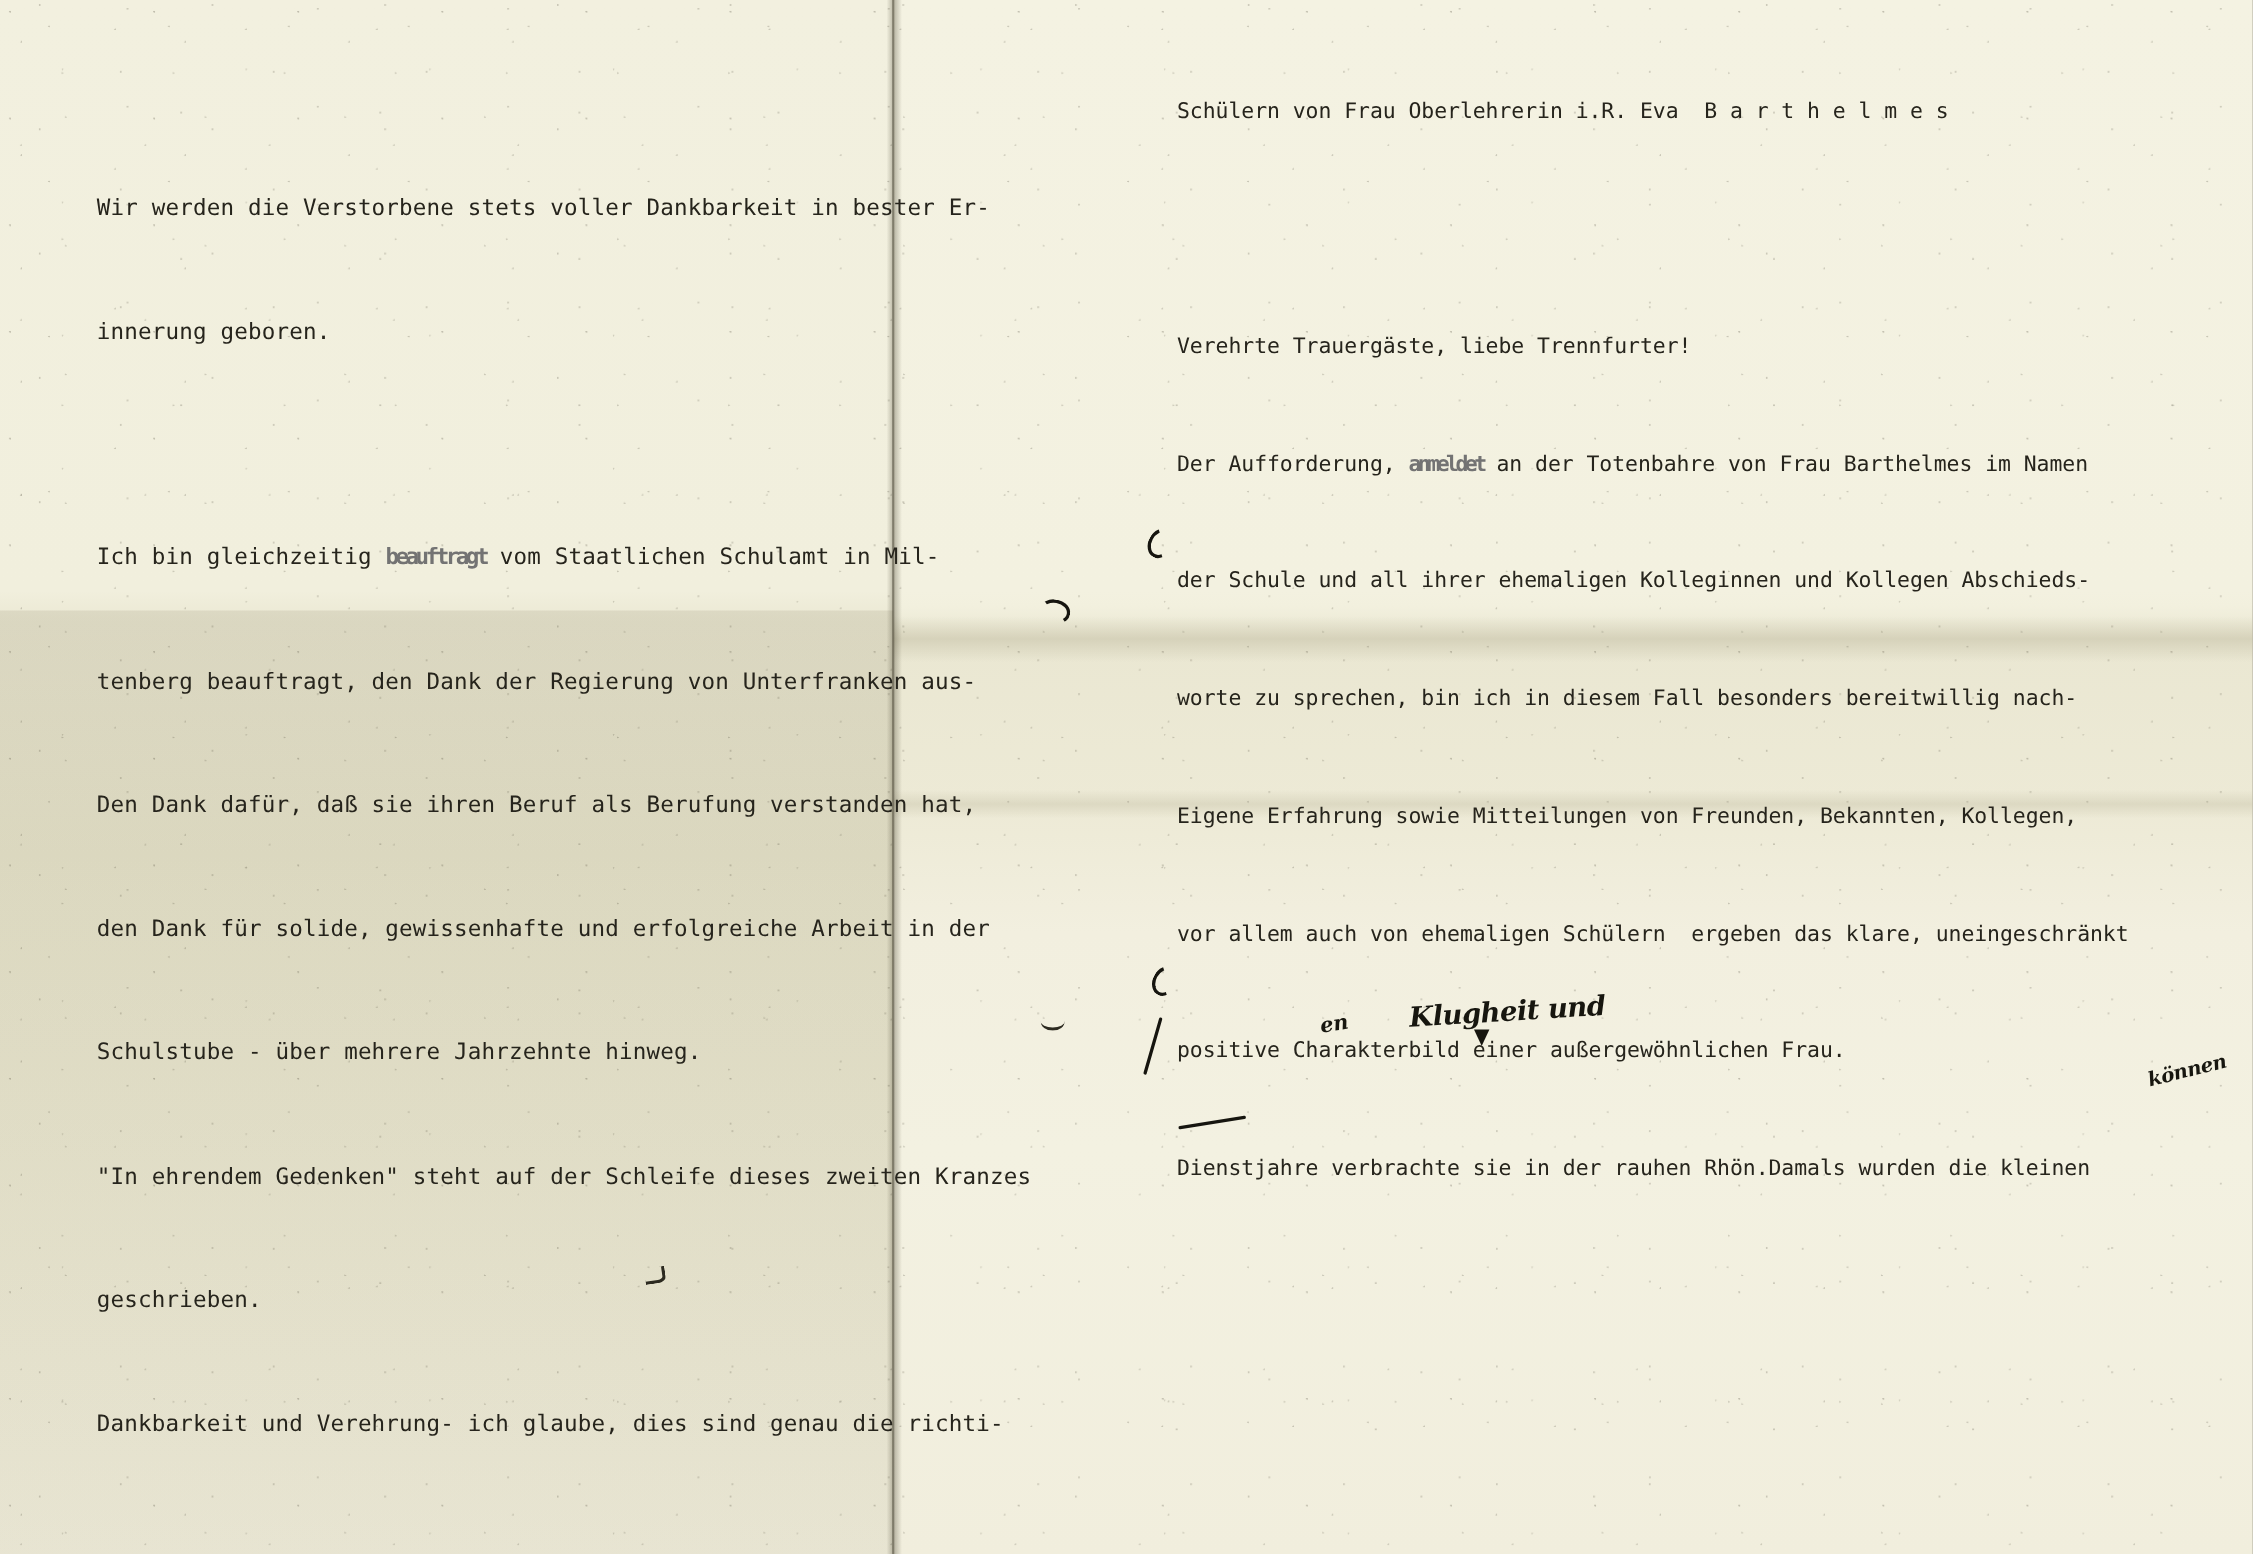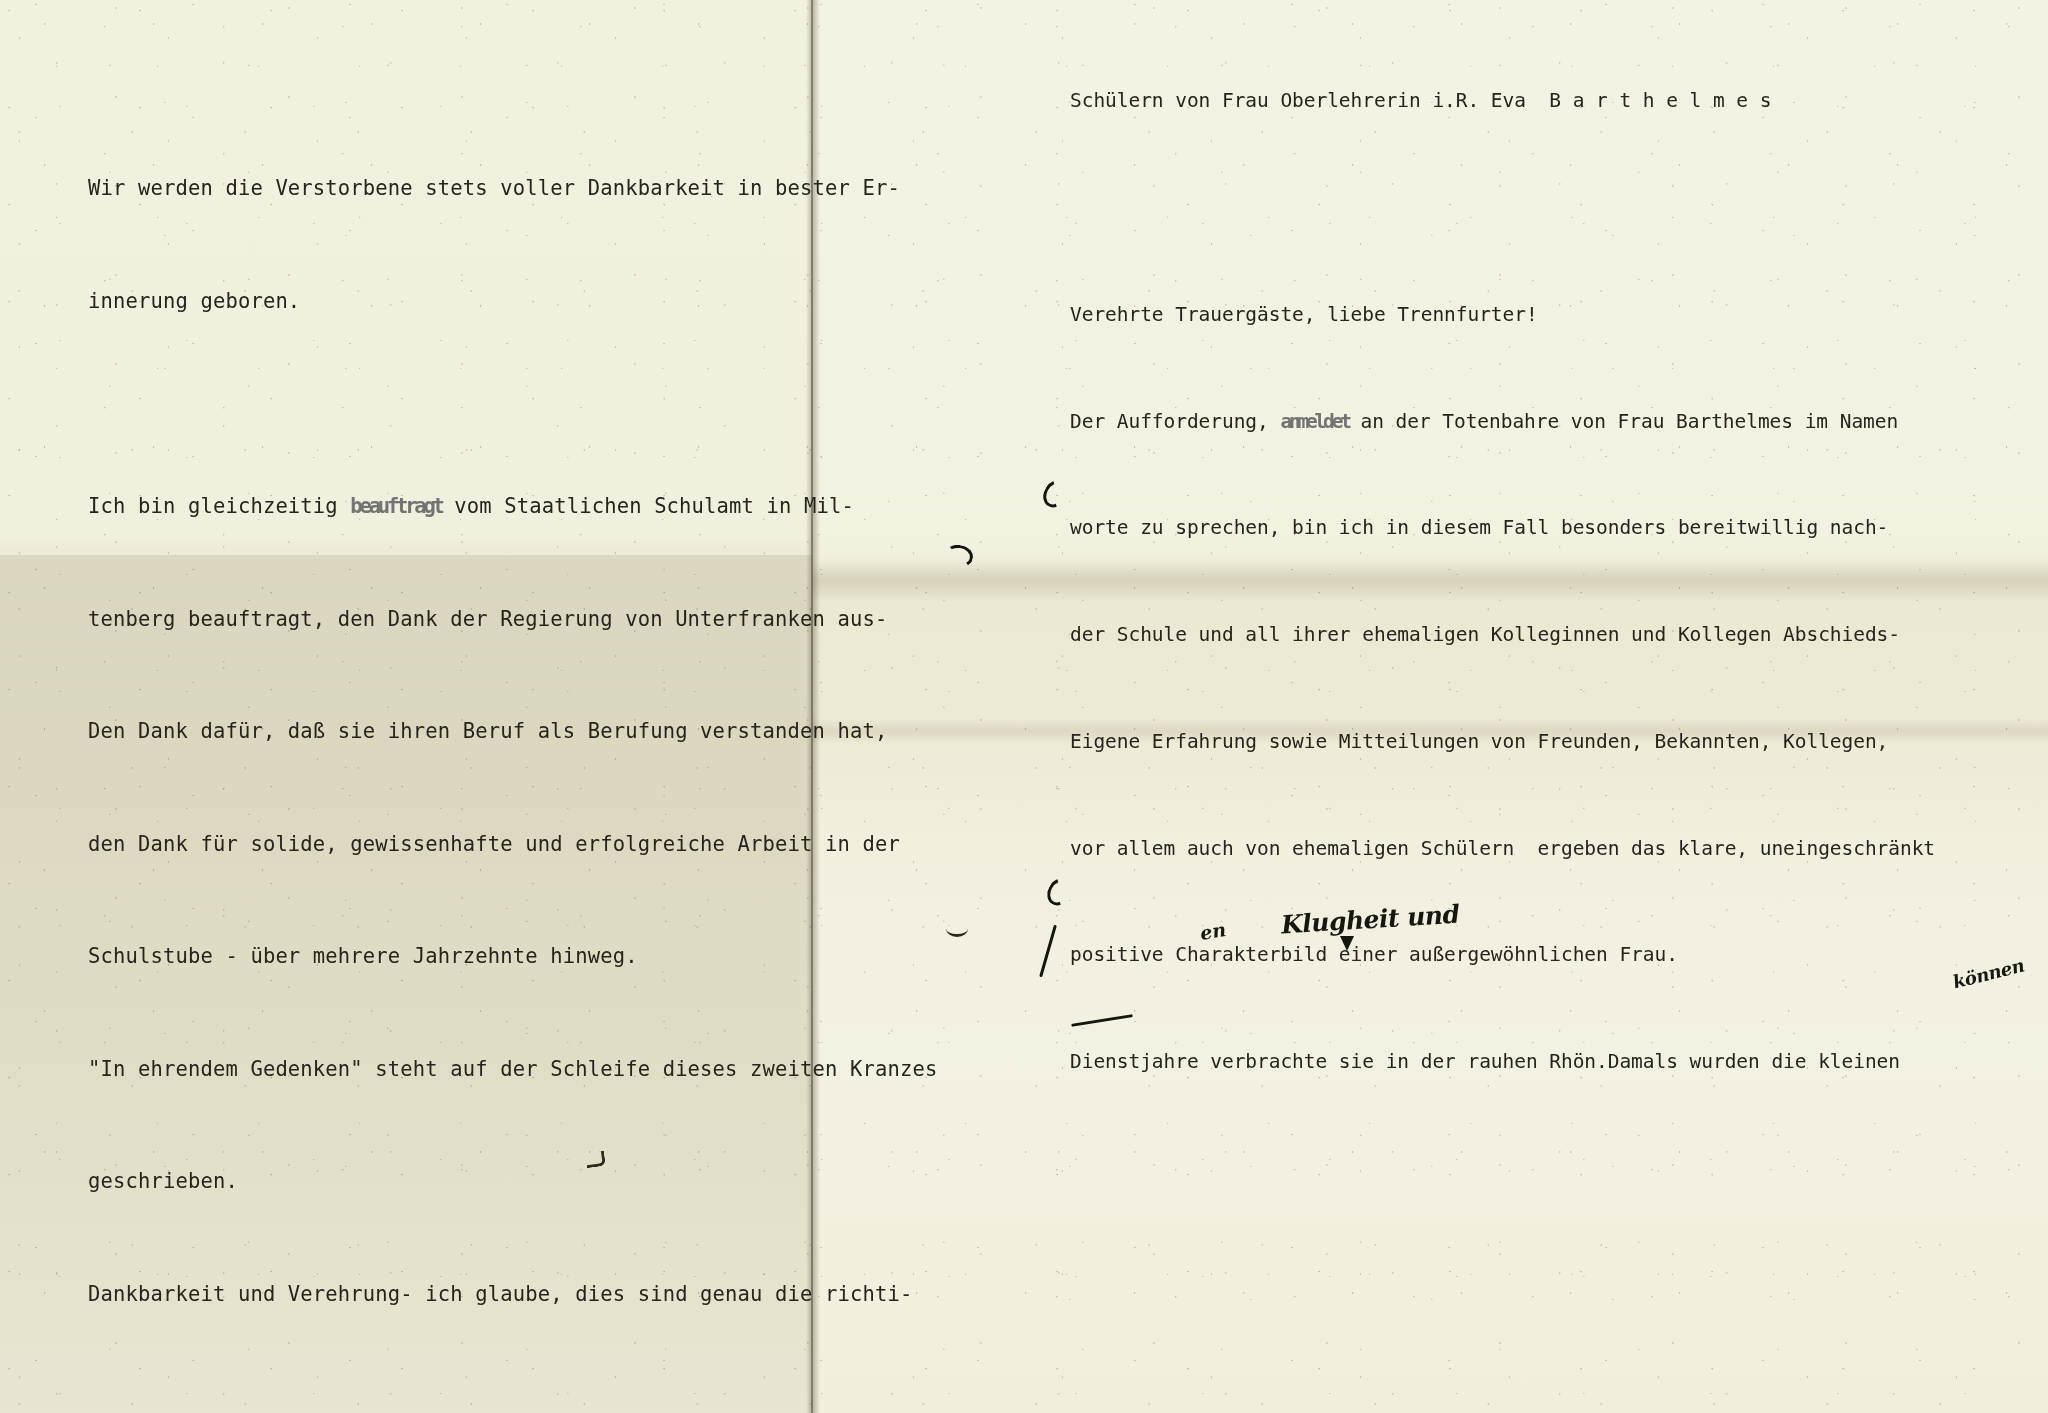--- a/index.html
+++ b/index.html
@@ -214,22 +214,22 @@
     
     
     
   </div>
 
   <div class="tcol" id="right-col">
     <span class="ln">Schülern von Frau Oberlehrerin i.R. Eva  B a r t h e l m e s</span>
     <span class="blank"></span>
     <span class="ln">Verehrte Trauergäste, liebe Trennfurter!</span>
     <span class="ln"><span>Der Aufforderung, </span><span class="overstrike">anmeldet</span><span> an der Totenbahre von Frau Barthelmes im Namen</span></span>
+    <span class="ln">der Schule und all ihrer ehemaligen Kolleginnen und Kollegen Abschieds-</span>
     <span class="ln">worte zu sprechen, bin ich in diesem Fall besonders bereitwillig nach-</span>
-    <span class="ln">der Schule und all ihrer ehemaligen Kolleginnen und Kollegen Abschieds-</span>
     <span class="ln">Eigene Erfahrung sowie Mitteilungen von Freunden, Bekannten, Kollegen,</span>
     <span class="ln">vor allem auch von ehemaligen Schülern  ergeben das klare, uneingeschränkt</span>
     <span class="ln">positive Charakterbild einer außergewöhnlichen Frau.</span>
     <span class="ln">Dienstjahre verbrachte sie in der rauhen Rhön.Damals wurden die kleinen</span>
     
     
     
     
     
     

